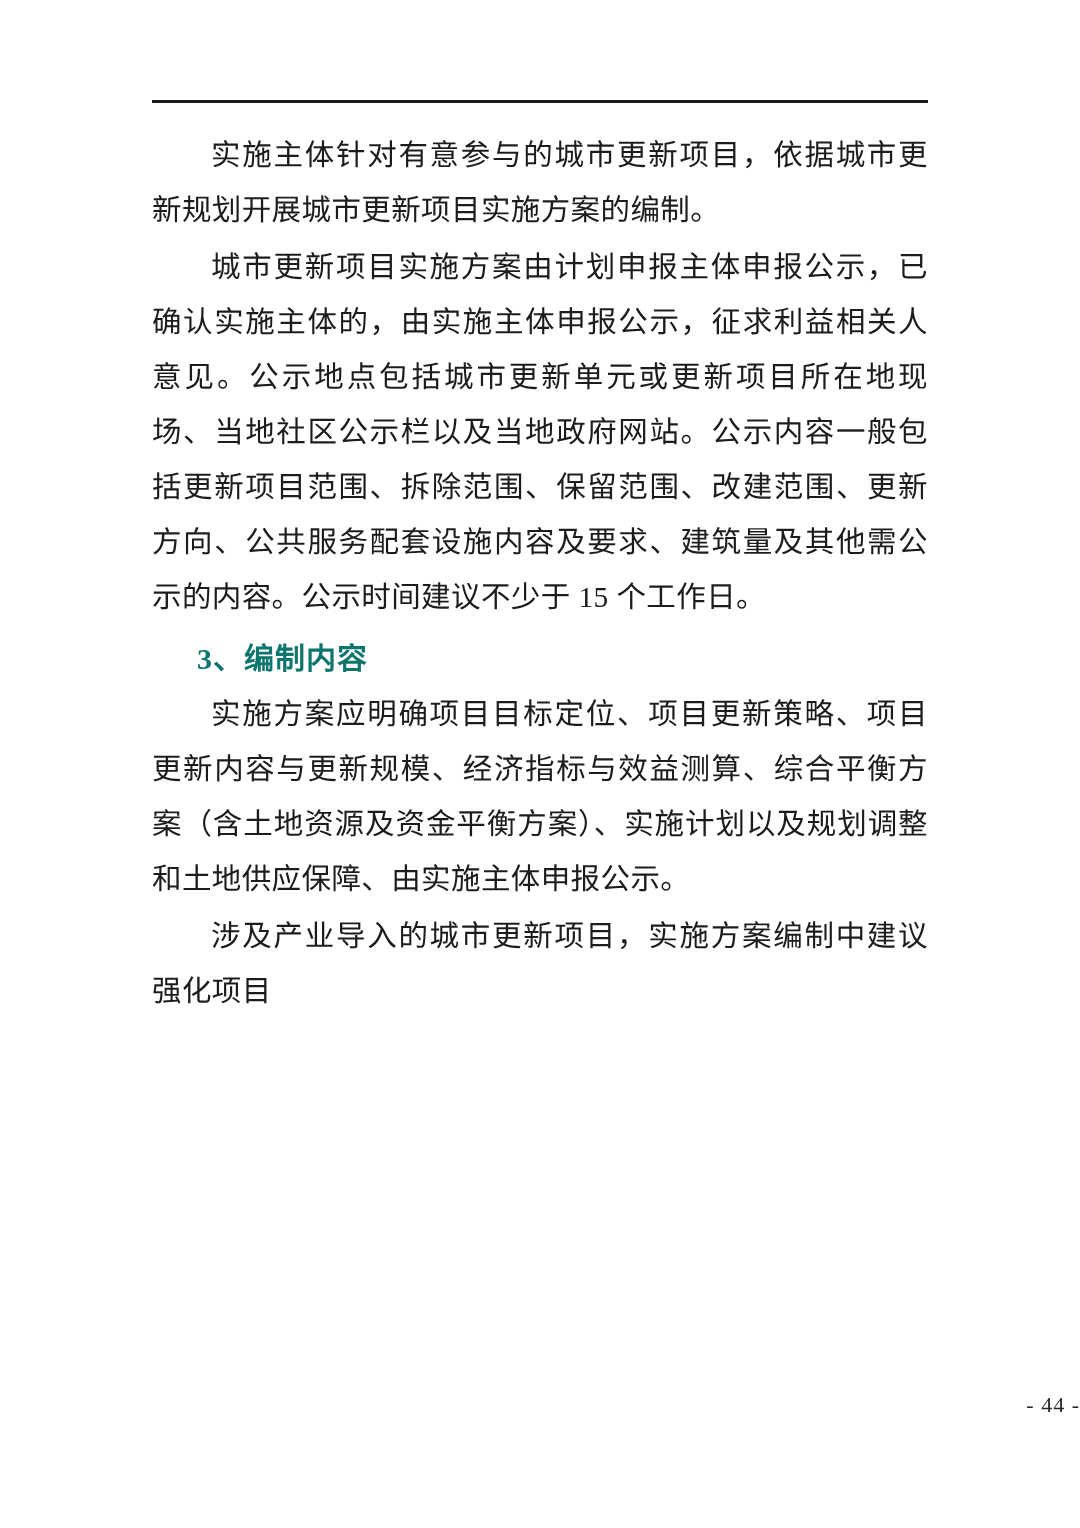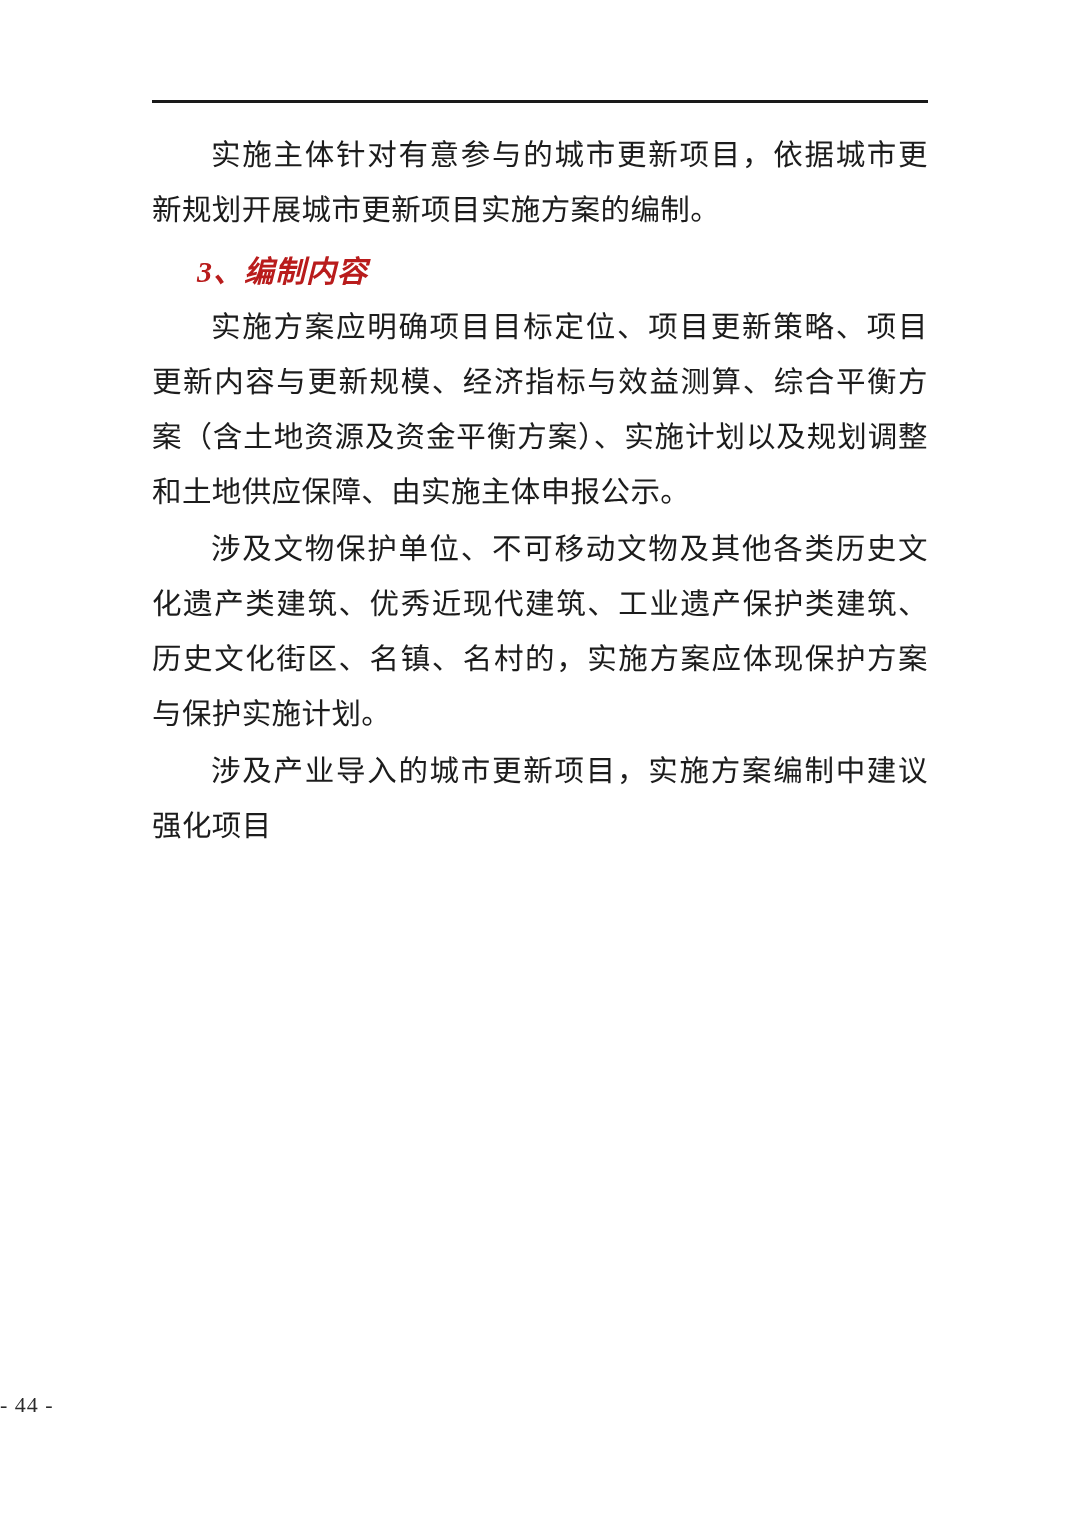--- a/index.html
+++ b/index.html
@@ -43,46 +43,45 @@
     font-family: "Liberation Serif", "DejaVu Serif", serif;
     color: #1c1c1c;
   }
   h2.heading {
     margin: 6px 0 0 0;
     font-size: 30px;
     line-height: 56px;
     font-weight: bold;
     text-indent: 1.5em;
     letter-spacing: 1px;
-    color: #b91c1c;
+    color: #0f766e;
     font-family: "Liberation Serif", "DejaVu Serif", serif;
-    font-style: italic;
   }
   .page-number {
     position: absolute;
     left: 0;
     right: 0;
     top: 1388px;
-    text-align: left;
+    text-align: right;
     font-size: 22px;
     color: #2a2a2a;
     font-family: "Liberation Serif", "DejaVu Serif", serif;
     letter-spacing: 1px;
   }
 </style>
 </head>
 <body>
 
 <div class="page">
 
   <div class="header-rule"></div>
 
   <div class="content">
     <p class="para">实施主体针对有意参与的城市更新项目，依据城市更新规划开展城市更新项目实施方案的编制。</p>
+    <p class="para">城市更新项目实施方案由计划申报主体申报公示，已确认实施主体的，由实施主体申报公示，征求利益相关人意见。公示地点包括城市更新单元或更新项目所在地现场、当地社区公示栏以及当地政府网站。公示内容一般包括更新项目范围、拆除范围、保留范围、改建范围、更新方向、公共服务配套设施内容及要求、建筑量及其他需公示的内容。公示时间建议不少于 15 个工作日。</p>
     <h2 class="heading">3、编制内容</h2>
     <p class="para">实施方案应明确项目目标定位、项目更新策略、项目更新内容与更新规模、经济指标与效益测算、综合平衡方案（含土地资源及资金平衡方案）、实施计划以及规划调整和土地供应保障、由实施主体申报公示。</p>
-    <p class="para">涉及文物保护单位、不可移动文物及其他各类历史文化遗产类建筑、优秀近现代建筑、工业遗产保护类建筑、历史文化街区、名镇、名村的，实施方案应体现保护方案与保护实施计划。</p>
     <p class="para">涉及产业导入的城市更新项目，实施方案编制中建议强化项目</p>
   </div>
 
   <div class="page-number">- 44 -</div>
 
 </div>
 
 </body></html>

